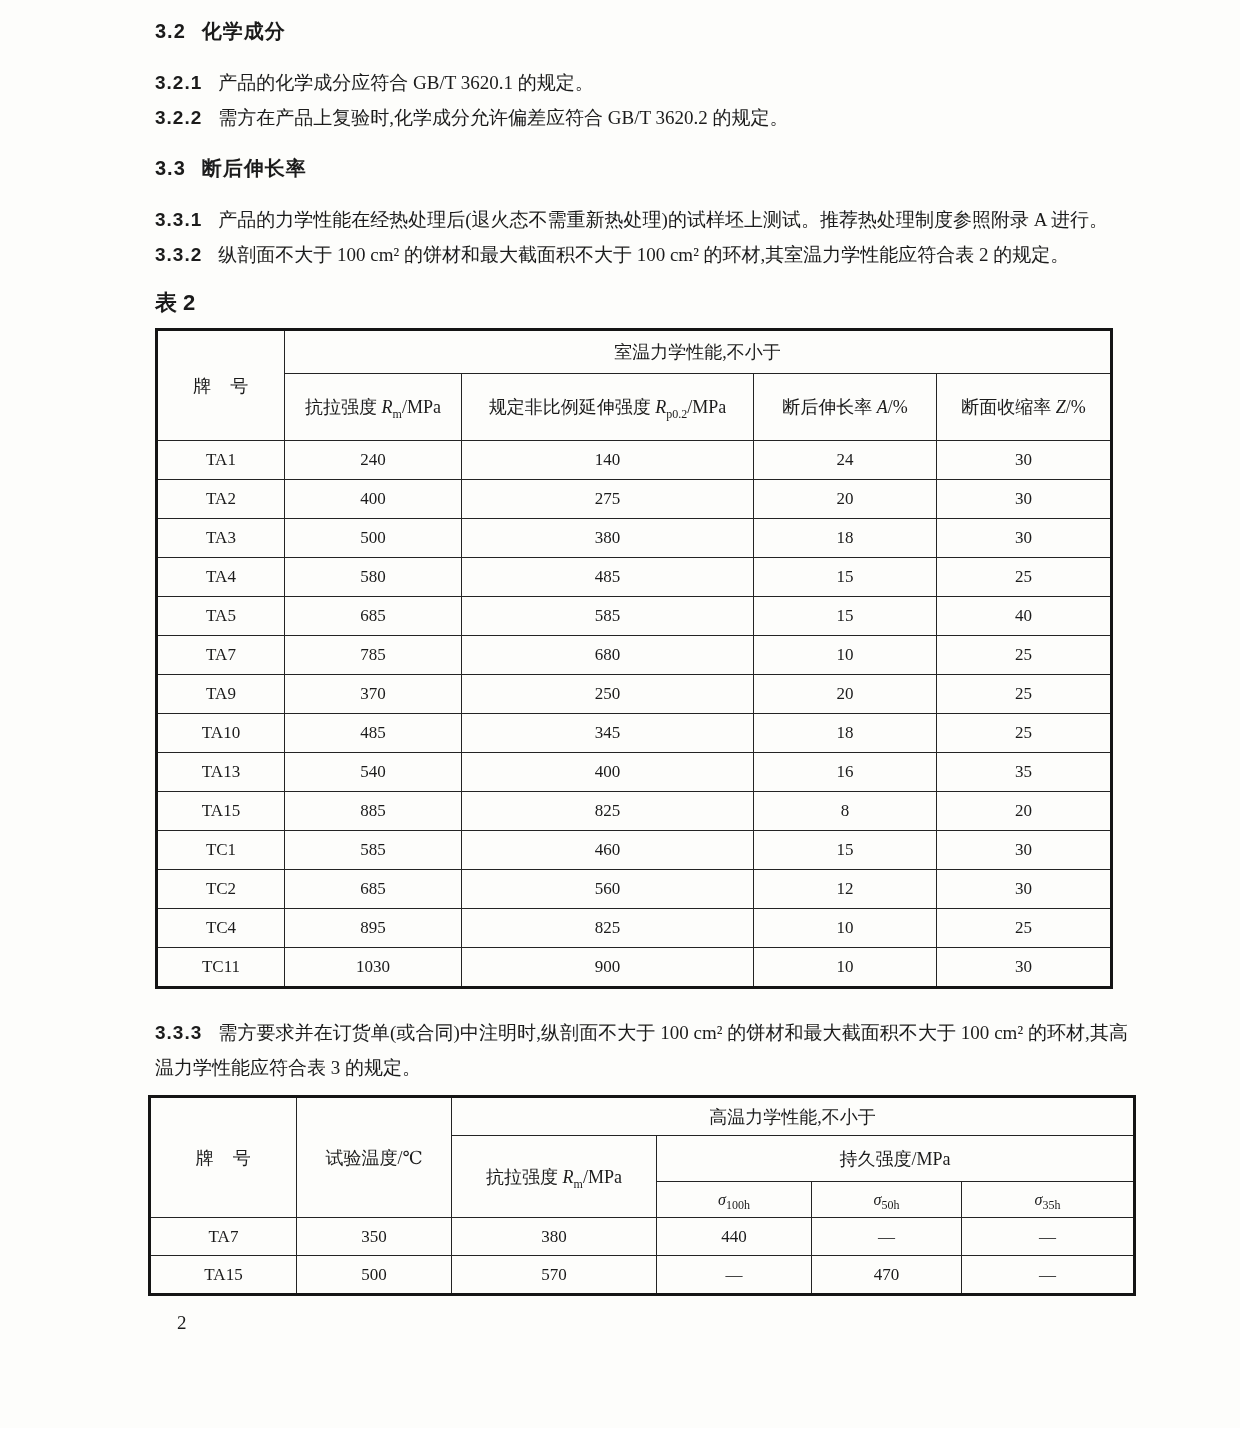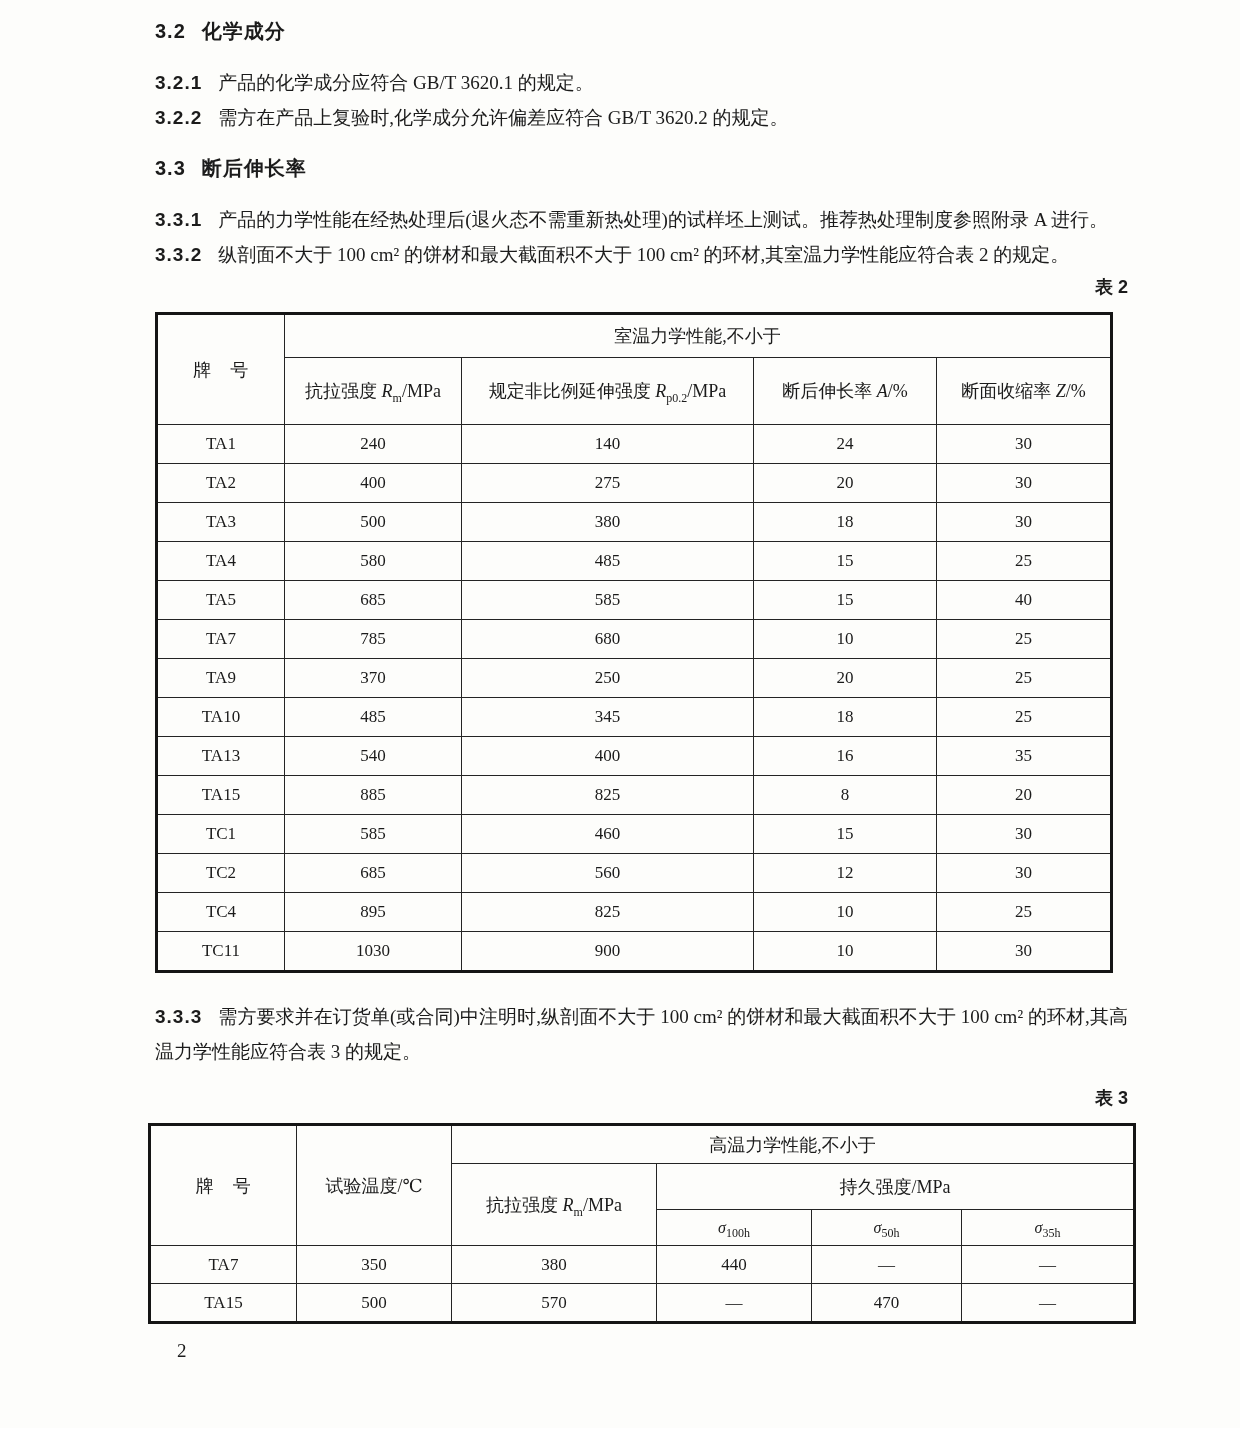--- a/index.html
+++ b/index.html
@@ -33,25 +33,26 @@
   .clause {
     font-size: 19px;
     line-height: 35px;
     margin: 0;
     text-align: justify;
   }
   .mt14 { margin-top: 14px; }
   .mt16 { margin-top: 16px; }
   .mt26 { margin-top: 26px; }
   .tbl-title {
-    text-align: right;
+    text-align: left;
     font-family: "Liberation Sans", "DejaVu Sans", sans-serif;
     font-weight: 700;
-    font-size: 18px;
+    font-size: 22px;
     line-height: 30px;
+    margin-top: 16px;
   }
   table {
     border-collapse: collapse;
     table-layout: fixed;
     border: 3px solid #151515;
   }
   th, td {
     border: 1.5px solid #242424;
     text-align: center;
     vertical-align: middle;
@@ -212,21 +213,20 @@
           <td>1030</td>
           <td>900</td>
           <td>10</td>
           <td>30</td>
         </tr>
   </tbody>
     </table>
 
   <p class="clause mt26"><span class="cnum">3.3.3</span><span>需方要求并在订货单(或合同)中注明时,纵剖面不大于 100 cm² 的饼材和最大截面积不大于 100 cm² 的环材,其高温力学性能应符合表 3 的规定。</span></p>
 
-  <div class="tbl-title mt14">表 3</div>
 
   <table class="t3">
     <colgroup>
       <col style="width:147px">
         <col style="width:155px">
         <col style="width:205px">
         <col style="width:155px">
         <col style="width:150px">
         <col style="width:173px">
     </colgroup>

